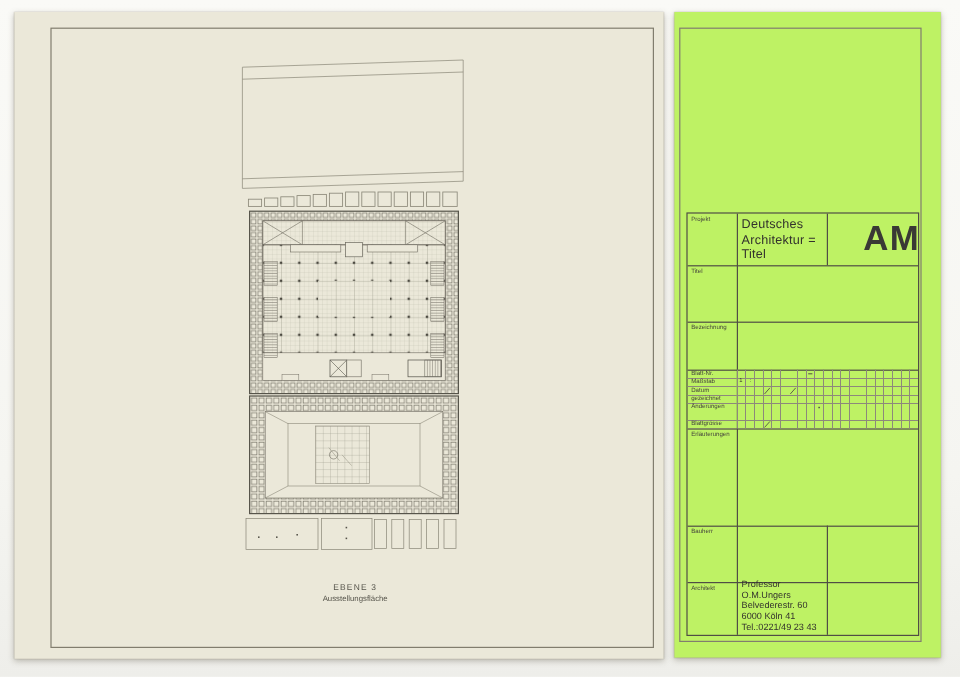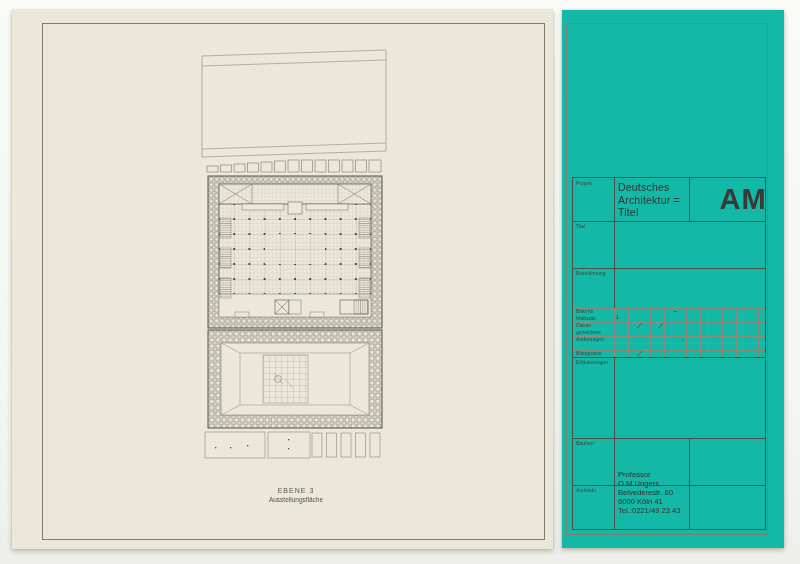--- a/index.html
+++ b/index.html
@@ -10,21 +10,21 @@
     color:#3b3a34;
     position:relative;
   }
   .stage{position:absolute;inset:0;}
   .sheet{
     position:absolute;
     background:#ebe8d9;
     box-shadow:0 2px 5px rgba(80,75,55,.35), 0 0 1px rgba(80,75,55,.3);
   }
   .sheet-left{left:12px;top:10px;width:541px;height:539px;}
-  .sheet-right{left:562px;top:10px;width:222px;height:538px;background:#14b8a6;}
+  .sheet-right{left:562px;top:10px;width:222px;height:538px;background:#bef264;}
   .frame{
     position:absolute;border:1px solid #817d6e;
   }
   .frame-left{left:30px;top:13px;width:501px;height:515px;}
   .frame-right{left:4px;top:13px;width:200px;height:510px;}
   .plan-svg{position:absolute;left:178px;top:32px;width:210px;height:440px;}
   .caption{
     position:absolute;left:178px;top:477px;width:212px;
     text-align:center;color:#55534a;
   }
@@ -51,21 +51,21 @@
   .logo-box{
     position:absolute;left:132px;top:0;width:76px;height:43px;
     display:flex;align-items:center;justify-content:center;
   }
   .logo{font-size:29px;font-weight:bold;letter-spacing:1px;color:#3a3935;}
   .titel-text{
     position:absolute;left:45px;top:59px;width:145px;
     font-size:7.6px;line-height:9.2px;color:#33322d;white-space:nowrap;
   }
   .architekt-text{
-    position:absolute;left:45px;top:292px;width:110px;
+    position:absolute;left:45px;top:304px;width:110px;
     font-size:7.6px;line-height:9px;color:#33322d;white-space:nowrap;
   }
   .gridcells{
     position:absolute;left:41px;top:130px;width:151px;height:49px;
     background-image:
       repeating-linear-gradient(to right,#8d897b 0 .7px,transparent .7px 7.19px),
       repeating-linear-gradient(to bottom,#8d897b 0 .7px,transparent .7px 7px);
   }
   .gridrows-left{
     position:absolute;left:0;top:130px;width:41px;height:49px;

